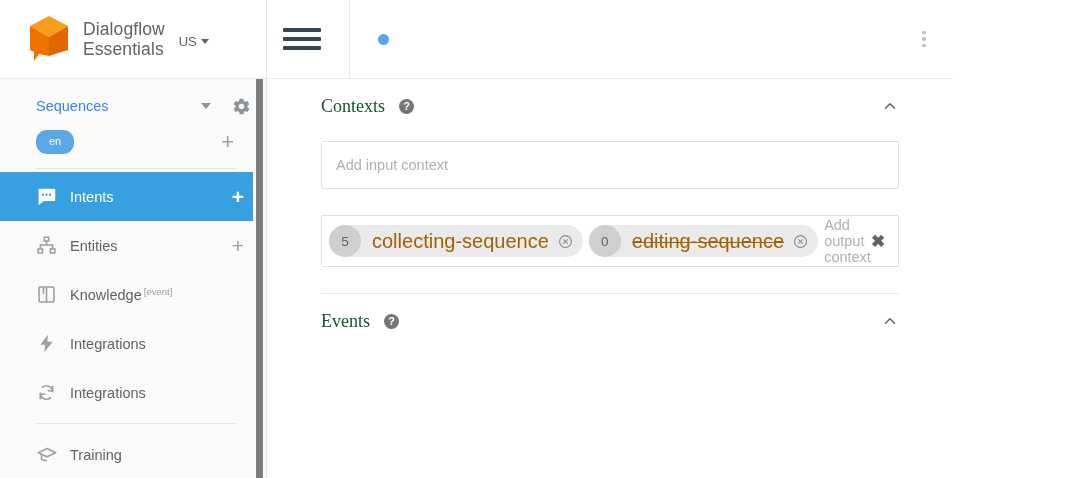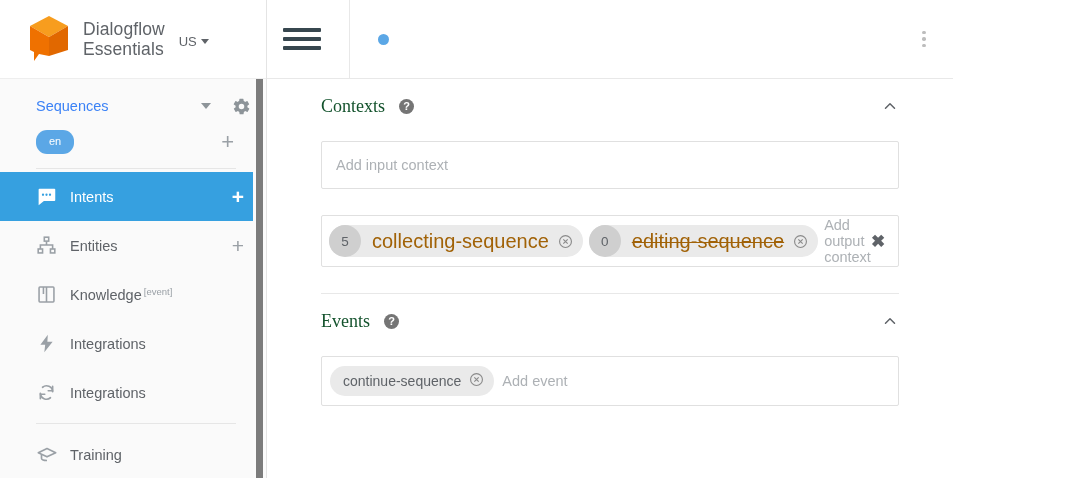--- a/index.html
+++ b/index.html
@@ -356,29 +356,17 @@
         <div class="sec-head">
           <span class="sec-title">Events</span>
           <span class="help-ico">?</span>
           <span class="chev">
             <svg width="18" height="18" viewBox="0 0 24 24" fill="none" stroke="#5f6368" stroke-width="2" stroke-linecap="round" stroke-linejoin="round">
               <path d="M6 15l6-6 6 6"></path>
             </svg>
           </span>
         </div>
 
-        <div class="events-field">
-          <div class="ev-chip">
-            <span class="name">continue-sequence</span>
-            <span class="x">
-              <svg width="15" height="15" viewBox="0 0 24 24" fill="none" stroke="#8a8a8a" stroke-width="1.8">
-                <circle cx="12" cy="12" r="9.5"></circle>
-                  <path d="M8.5 8.5l7 7M15.5 8.5l-7 7"></path>
-              </svg>
-            </span>
-          </div>
-          <span class="ph">Add event</span>
-        </div>
       </div>
 
     </div>
   </div>
 </div>
 
 </body></html>

